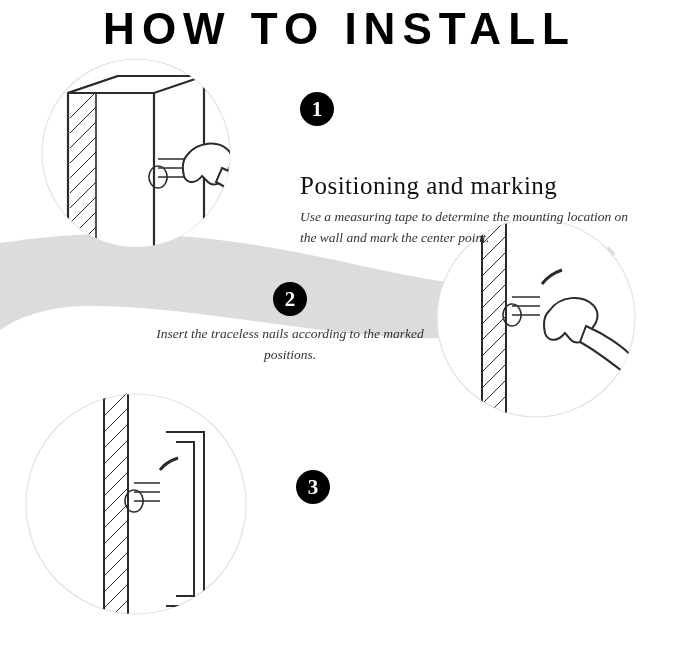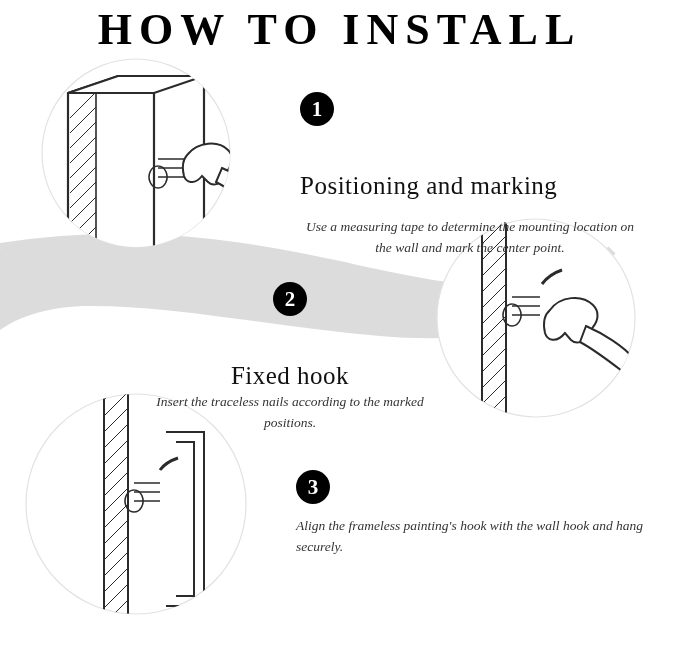--- a/index.html
+++ b/index.html
@@ -19,21 +19,21 @@
     background: #ffffff;
   }
 
   
   .title {
     position: absolute;
     top: 4px;
     left: 0;
     width: 679px;
     text-align: center;
-    font-family: Liberation Serif, serif;
+    font-family: Liberation Sans, sans-serif;
     font-size: 44px;
     font-weight: bold;
     letter-spacing: 7px;
     color: #000000;
     white-space: nowrap;
   }
 
   
   .ribbon {
     position: absolute;
@@ -76,21 +76,21 @@
     font-family: "Liberation Serif", serif;
     font-style: italic;
     font-size: 13.5px;
     line-height: 1.55;
     color: #333333;
   }
 
   .step1 { top: 92px; left: 300px; width: 340px; }
   .step1 .badge { margin: 0 0 10px 0; }
   .step1 .step-title { text-align: left; }
-  .step1 .step-desc { text-align: center; margin-top: 17px; }
+  .step1 .step-desc { text-align: left; margin-top: 7px; }
 
   .step2 { top: 282px; left: 130px; width: 320px; text-align: center; }
   .step2 .badge { margin: 0 auto 8px auto; }
   .step2 .step-desc { margin-top: 2px; }
 
   .step3 { top: 470px; left: 296px; width: 360px; }
   .step3 .badge { margin: 0 0 12px 0; }
   .step3 .step-desc { margin-top: 7px; }
 
   svg { display: block; }
@@ -242,22 +242,20 @@
   </div>
 
   <div class="step step1">
     <div class="badge">1</div>
     <div class="step-title">Positioning and marking</div>
     <div class="step-desc">Use a measuring tape to determine the mounting location on the wall and mark the center point.</div>
   </div>
 
   <div class="step step2">
     <div class="badge">2</div>
-    <div class="step-title">Fixed hook</div>
     <div class="step-desc">Insert the traceless nails according to the marked positions.</div>
   </div>
 
   <div class="step step3">
     <div class="badge">3</div>
-    <div class="step-desc">Align the frameless painting's hook with the wall hook and hang securely.</div>
   </div>
 
 </div>
 
 </body></html>

